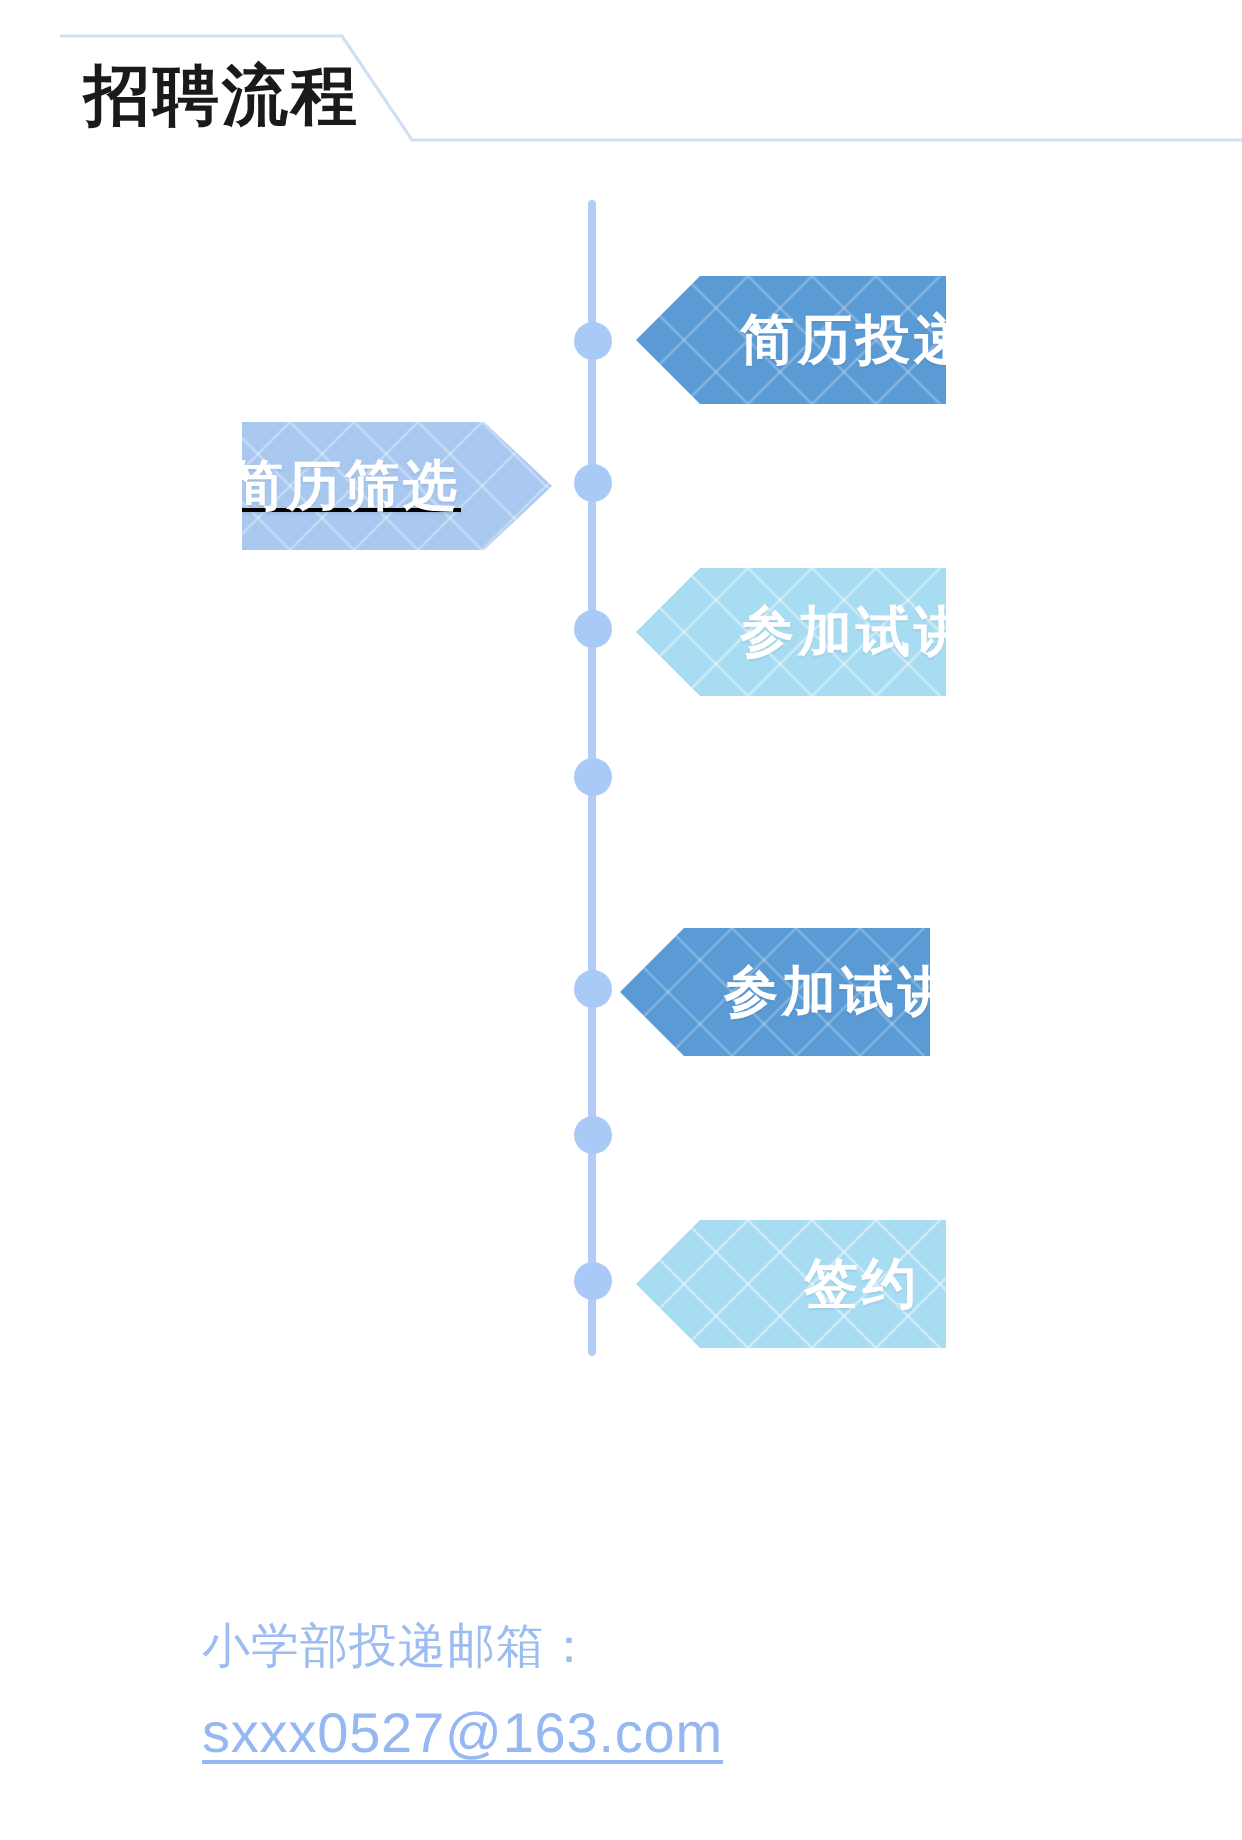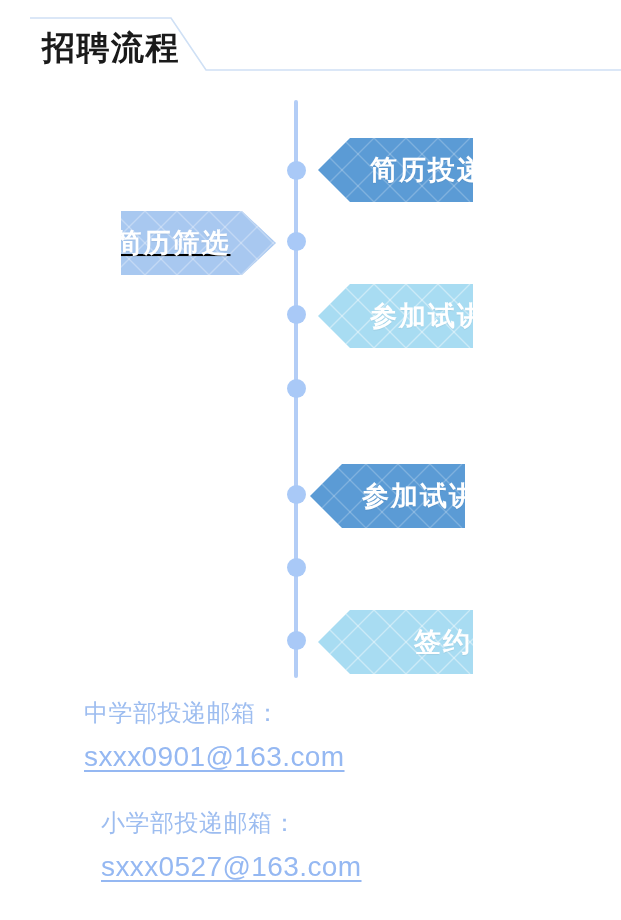--- a/index.html
+++ b/index.html
@@ -207,26 +207,22 @@
 
 
   <div class="chev right" style="left:318px; top:610px; width:155px;">
     <svg class="quilt" viewBox="0 0 155 64" preserveAspectRatio="none">
       <rect width="155" height="64" fill="#a8dcf2"></rect>
       <g stroke="#ffffff" stroke-opacity="0.40" stroke-width="1.4" fill="none">
         <path d="M-40 64 L24 0 M-8 64 L56 0 M24 64 L88 0 M56 64 L120 0 M88 64 L152 0 M120 64 L184 0"></path>
         <path d="M-40 0 L24 64 M-8 0 L56 64 M24 0 L88 64 M56 0 L120 64 M88 0 L152 64 M120 0 L184 64"></path>
       </g>
     </svg>
-    <span class="chev-label" style="margin-left:44px;">签约</span>
-  </div>
-
-  <div class="contact" style="top:698px;">
-    <div class="contact-label">中学部投递邮箱：</div>
-    <a class="contact-email">sxxx0901@163.com</a>
-  </div>
+    <span class="chev-label" style="margin-left:32px;">签约</span>
+  </div>
+
 
   <div class="contact" style="top:808px;margin-left:17px;">
     <div class="contact-label">小学部投递邮箱：</div>
     <a class="contact-email">sxxx0527@163.com</a>
   </div>
 
 </div>
 
 </body></html>

